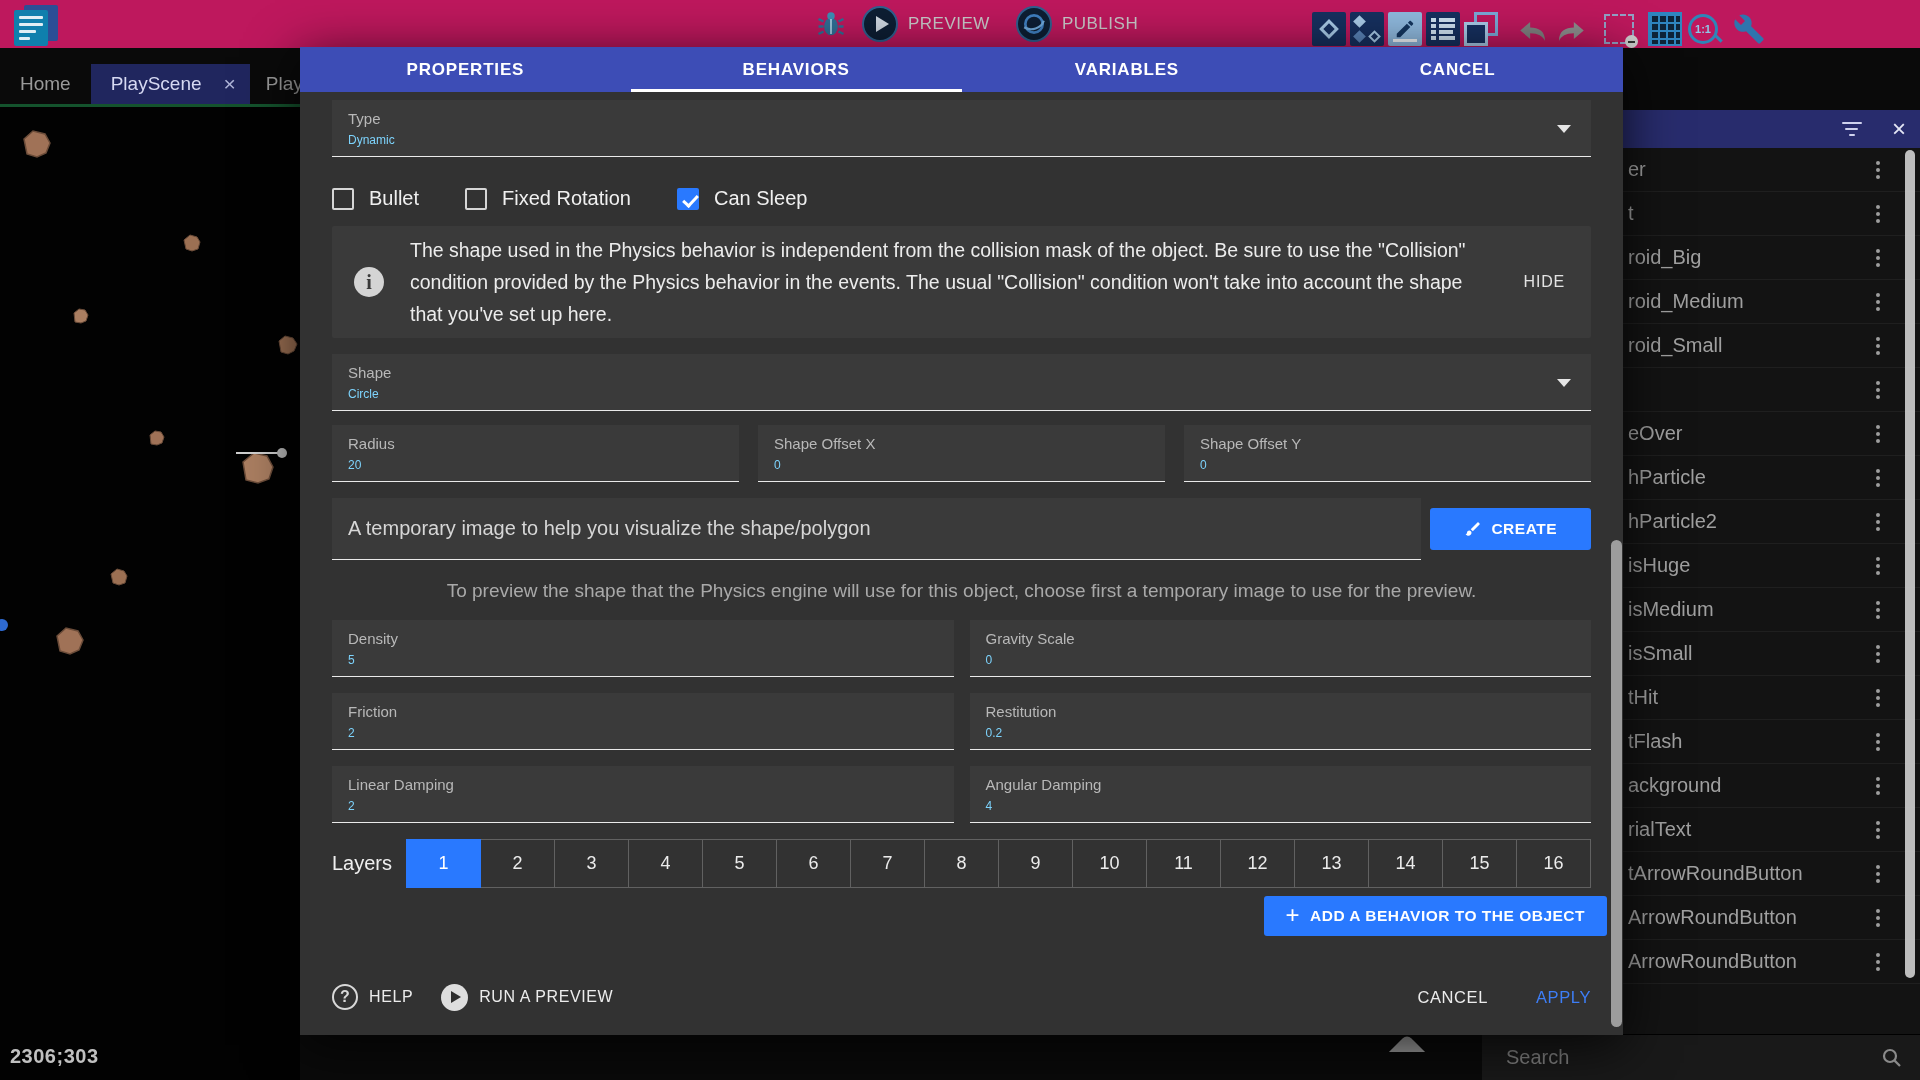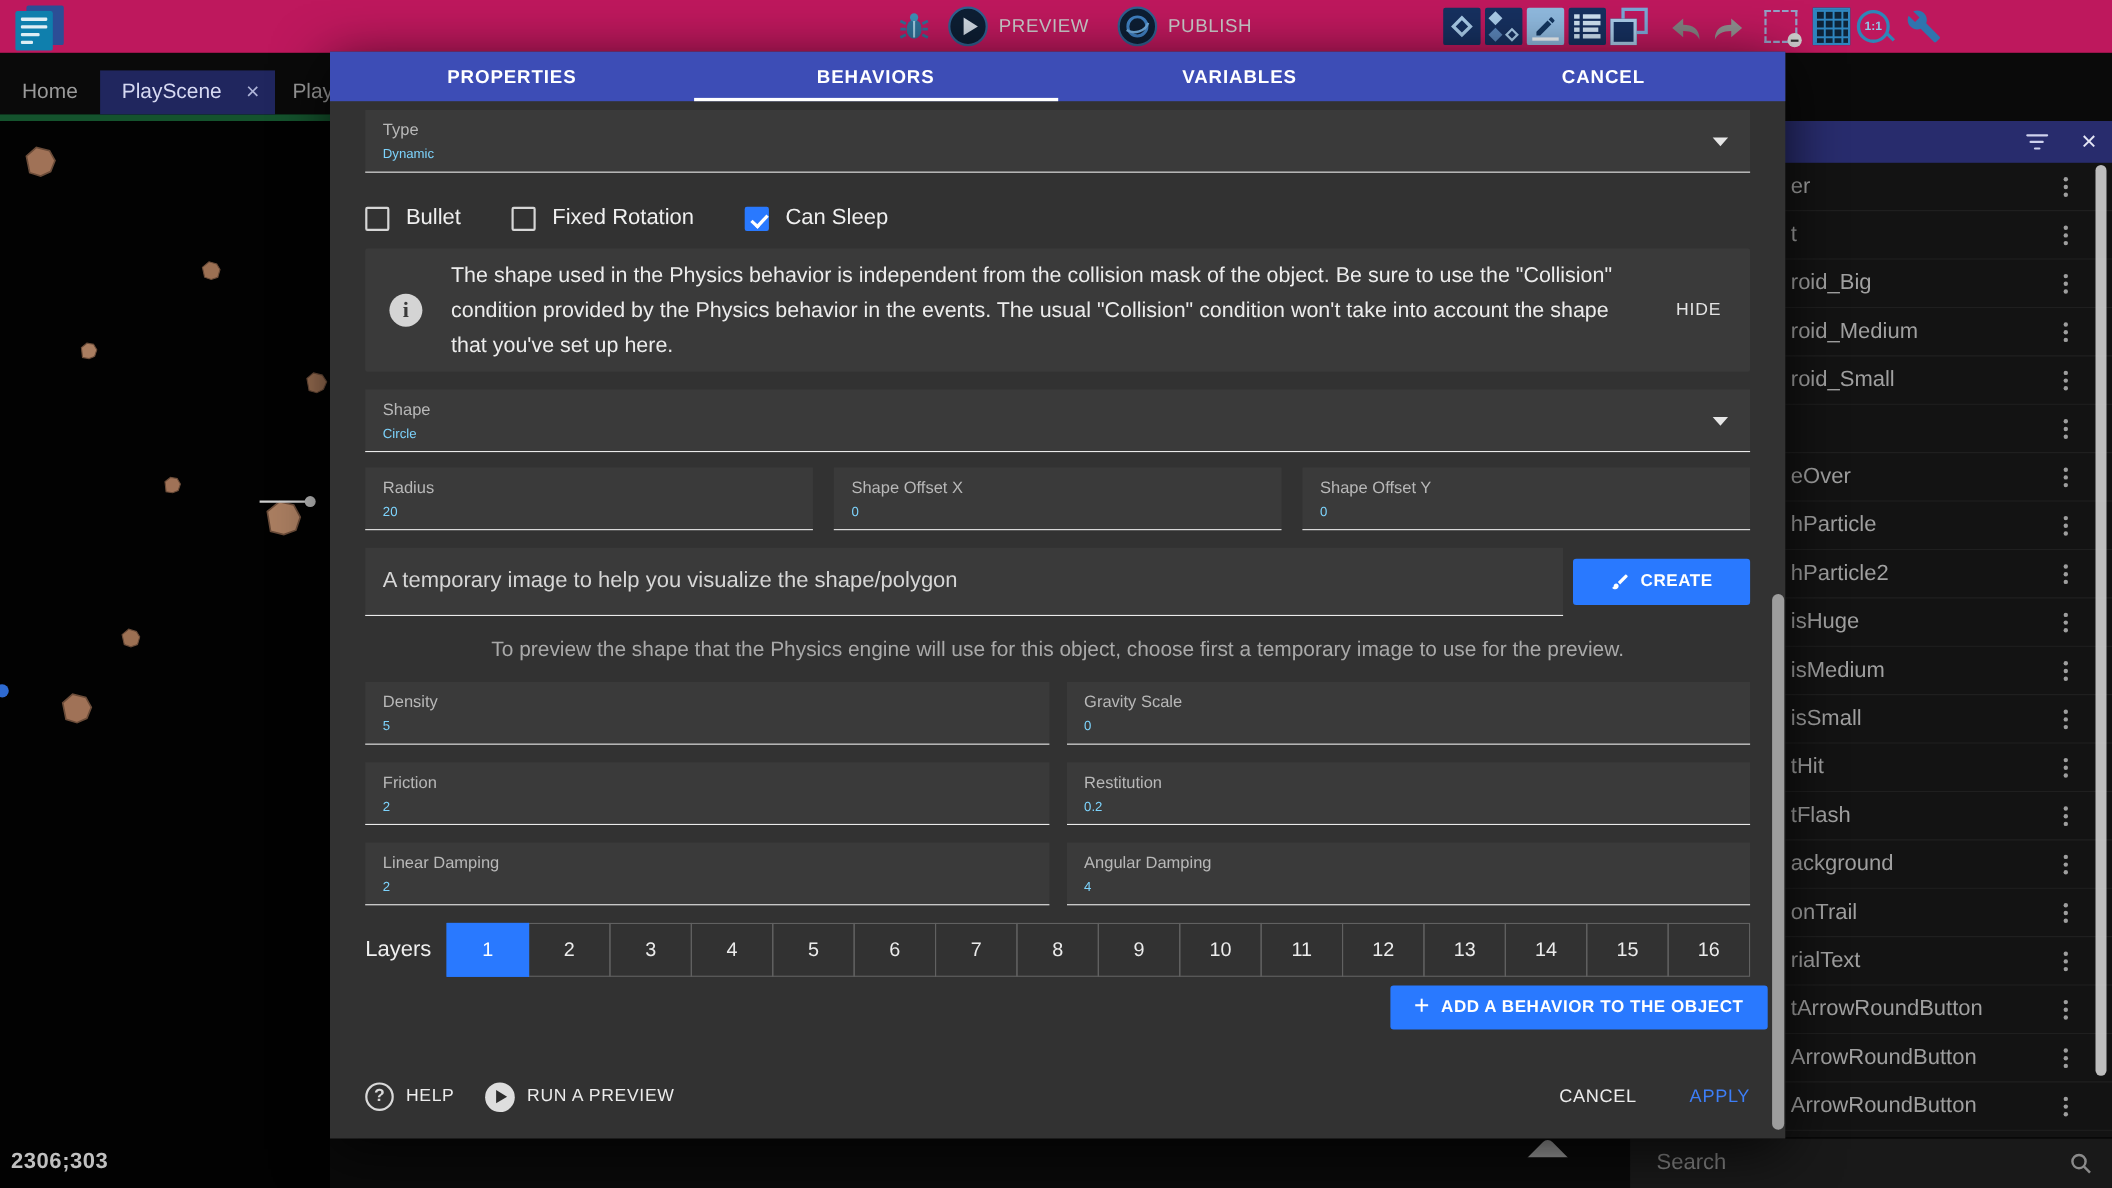--- a/index.html
+++ b/index.html
@@ -11,21 +11,21 @@
   .topbar { position:absolute; left:0; top:0; width:1920px; height:48px; background:#be185d; }
   .menu-doc { position:absolute; left:14px; top:5px; width:46px; height:42px; cursor:pointer; }
   .menu-doc .back { position:absolute; left:10px; top:0; width:34px; height:36px; background:#2c4e96; border-radius:2px;}
   .menu-doc .front{ position:absolute; left:0; top:5px; width:34px; height:36px; background:#0f7fad; border-radius:2px; padding:6px 5px; display:flex; flex-direction:column; gap:4px;}
   .menu-doc .front i { display:block; height:3px; background:#dfeef5; border-radius:1px;}
   .menu-doc .front i:nth-child(3){ width:70%;} .menu-doc .front i:nth-child(4){ width:45%;}
   .topbar-center { position:absolute; left:812px; top:0; height:48px; display:flex; align-items:center; gap:12px; }
   .tb-label { color:#c9c9c9; font-size:17px; letter-spacing:.5px; margin-left:-2px; }
   .circle-icon { width:36px; height:36px; border-radius:50%; background:#0d1e33; border:2px solid #30608f; display:flex; align-items:center; justify-content:center; }
   .play-tri { width:0; height:0; border-left:13px solid #cfd8e2; border-top:8px solid transparent; border-bottom:8px solid transparent; margin-left:4px; }
-  .topbar-right { position:absolute; left:1310px; top:0; height:48px; display:flex; align-items:center; gap:0; }
+  .topbar-right { position:absolute; left:1310px; top:0; height:48px; display:flex; align-items:flex-end; gap:0; }
   .tbicon { width:38px; height:38px; display:flex; align-items:center; justify-content:center; position:relative; cursor:pointer; }
   .sq { width:34px; height:34px; background:#16305f; border-radius:2px; position:relative; }
   .diamond { position:absolute; left:50%; top:50%; width:14px; height:14px; border:3px solid #a9cbe8; transform:translate(-50%,-50%) rotate(45deg); }
   .dsmall { position:absolute; width:9px; height:9px; transform:rotate(45deg); }
   .edit-sq { width:34px; height:34px; background:#8fb9de; border-radius:2px; display:flex; align-items:center; justify-content:center; position:relative;}
   .edit-sq .underline{ position:absolute; bottom:4px; left:5px; right:5px; height:3px; background:#f2f7fb;}
   .bars { position:absolute; inset:6px 5px; display:flex; flex-direction:column; justify-content:space-between; }
   .bars i { display:flex; gap:3px; height:4px; }
   .bars i b { background:#cfe2f2; height:4px; display:block; }
   .layerstack { position:relative; width:34px; height:34px; }
@@ -41,21 +41,21 @@
   .one2one:after { content:""; position:absolute; width:9px; height:3px; background:#2e86b8; right:-8px; bottom:1px; transform:rotate(45deg);}
 
   
   .tabsrow { position:absolute; left:0; top:64px; height:40px; display:flex; align-items:stretch; z-index:2; }
   .stab { display:flex; align-items:center; padding:0 20px; font-size:19px; color:#9a9a9a; cursor:pointer;text-align:right; }
   .stab.active { background:#20265e; color:#d6d9f2; padding-right:14px; }
   .stab.active .closex { margin-left:22px; color:#aeb4d8; font-size:21px; }
   .stab.partial { padding-left:16px; }
 
   
-  .canvas { position:absolute; left:0; top:104px; width:300px; height:976px; background:#020202; border-top:6px solid #14532d; z-index:1;}
+  .canvas { position:absolute; left:0; top:104px; width:300px; height:976px; background:#020202; border-top:3px solid #14532d; z-index:1;}
   .coords { position:absolute; left:10px; bottom:12px; color:#c0c0c0; font-size:20px; font-weight:bold; letter-spacing:.5px;}
 
   
   .sidebar { position:absolute; left:1482px; top:110px; width:438px; height:970px; background:#131313; z-index:1; }
   .sb-header { height:38px; background:#282c6d; display:flex; align-items:center; justify-content:flex-end; gap:30px; padding-right:14px; }
   .filter-ic { display:flex; flex-direction:column; gap:4px; align-items:center; cursor:pointer;}
   .filter-ic i { display:block; height:2px; background:#cfd2ee; border-radius:1px;}
   .filter-ic i:nth-child(1){width:20px;} .filter-ic i:nth-child(2){width:13px;} .filter-ic i:nth-child(3){width:6px;}
   .sb-close { color:#e4e6f5; font-size:24px; line-height:1; cursor:pointer; }
   .obj-list { position:absolute; top:38px; left:0; right:0; bottom:46px; overflow:hidden; }
@@ -405,28 +405,20 @@
         </div>
       <div class="obj-row">
           <span class="nm">ackground</span>
           <span class="kebab">
             <i></i>
             <i></i>
             <i></i>
           </span>
         </div>
       <div class="obj-row">
-          <span class="nm">onTrail</span>
-          <span class="kebab">
-            <i></i>
-            <i></i>
-            <i></i>
-          </span>
-        </div>
-      <div class="obj-row">
           <span class="nm">rialText</span>
           <span class="kebab">
             <i></i>
             <i></i>
             <i></i>
           </span>
         </div>
       <div class="obj-row">
           <span class="nm">tArrowRoundButton</span>
           <span class="kebab">

